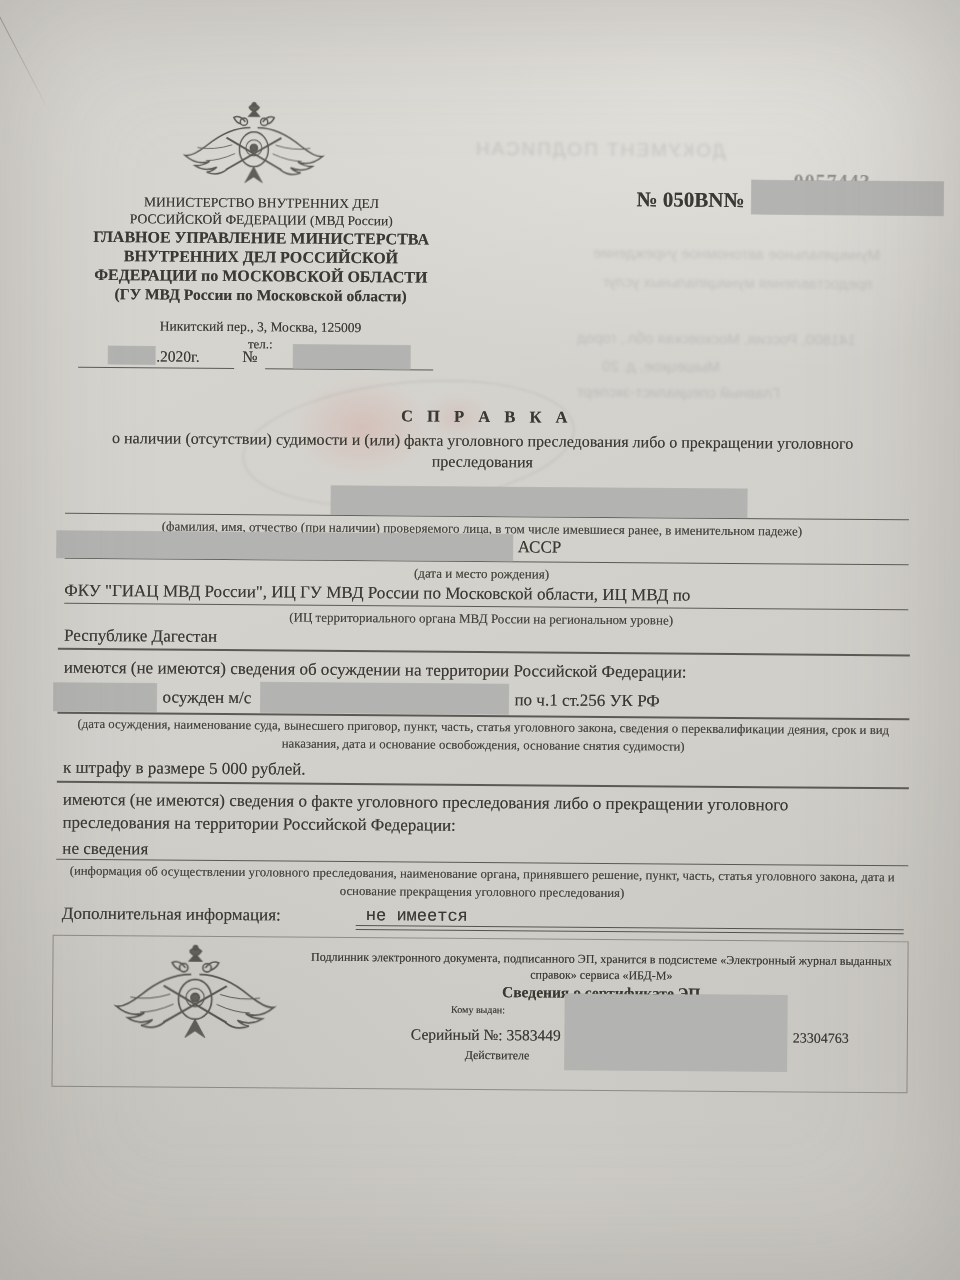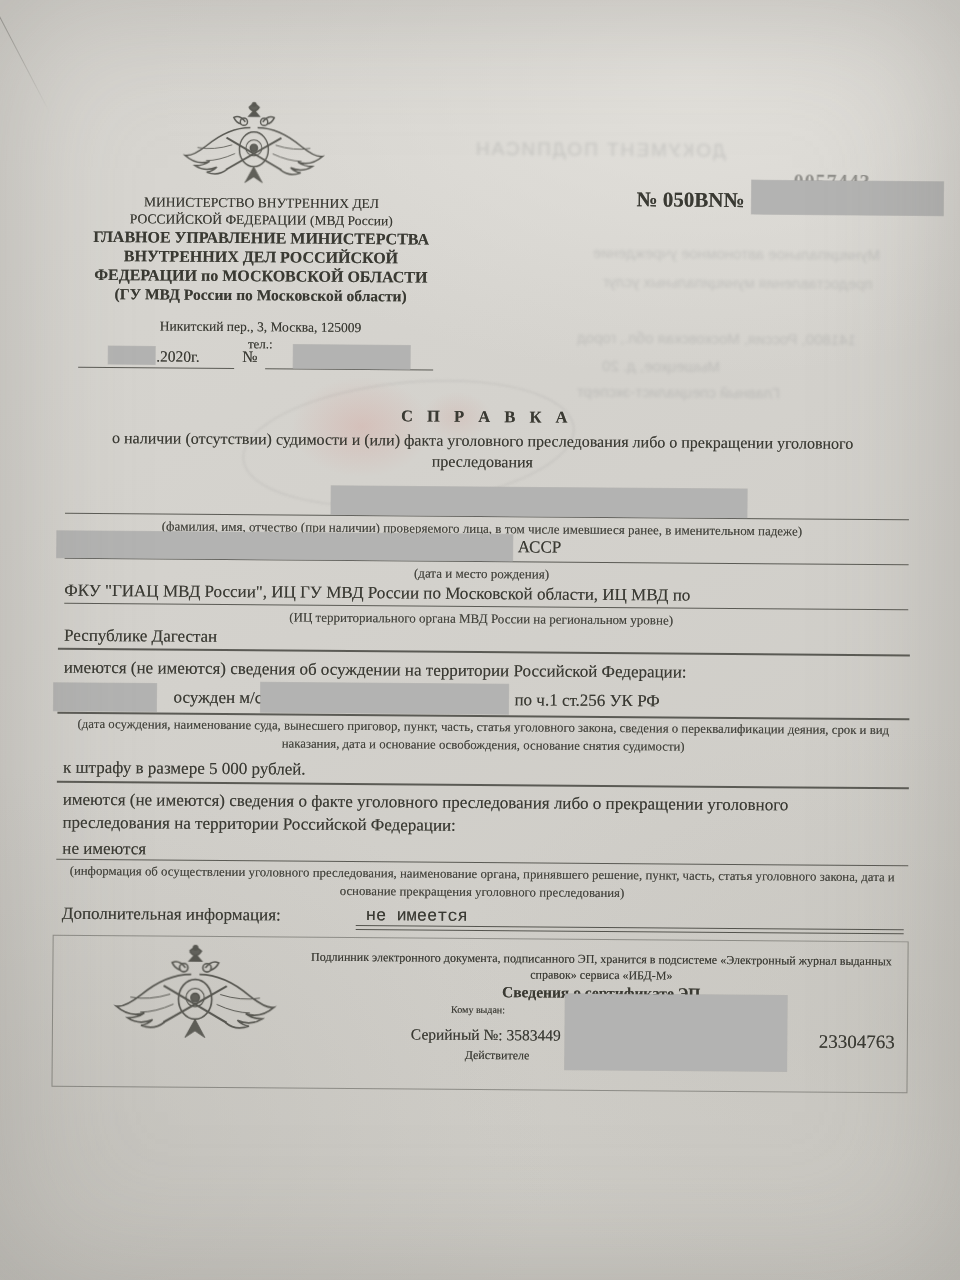--- a/index.html
+++ b/index.html
@@ -112,30 +112,30 @@
     <div class="caption" style="left:70px;top:565px;width:822px;">(дата и место рождения)</div>
 
     <div class="txt main" style="left:64px;top:584px;">ФКУ "ГИАЦ МВД России", ИЦ ГУ МВД России по Московской области, ИЦ МВД по</div>
     <div class="line" style="left:64px;top:606px;width:844px;"></div>
     <div class="caption" style="left:70px;top:610px;width:822px;">(ИЦ территориального органа МВД России на региональном уровне)</div>
     <div class="txt main" style="left:64px;top:629px;">Республике Дагестан</div>
     <div class="line heavy" style="left:58px;top:651px;width:852px;"></div>
 
     <div class="txt main" style="left:64px;top:661px;">имеются (не имеются) сведения об осуждении на территории Российской Федерации:</div>
     <div class="redaction" style="left:54px;top:686px;width:103px;height:28px;"></div>
-    <div class="txt main" style="left:163px;top:690px;margin-left:11px;">осужден м/с</div>
+    <div class="txt main" style="left:163px;top:690px;">осужден м/с</div>
     <div class="redaction" style="left:261px;top:684px;width:248px;height:30px;"></div>
     <div class="txt main" style="left:515px;top:690px;">по ч.1 ст.256 УК РФ</div>
     <div class="line heavy" style="left:58px;top:715px;width:852px;"></div>
     <div class="caption" style="left:60px;top:719px;width:848px;font-size:12.8px;">(дата осуждения, наименование суда, вынесшего приговор, пункт, часть, статья уголовного закона, сведения о переквалификации деяния, срок и вид наказания, дата и основание освобождения, основание снятия судимости)</div>
     <div class="txt main" style="left:64px;top:761px;">к штрафу в размере 5 000 рублей.</div>
     <div class="line med" style="left:58px;top:784px;width:852px;"></div>
 
     <div class="wrap" style="left:64px;top:791px;width:836px;font-size:17px;line-height:23px;z-index:3;">имеются (не имеются) сведения о факте уголовного преследования либо о прекращении уголовного преследования на территории Российской Федерации:</div>
-    <div class="txt main" style="left:64px;top:842px;">не имеются</div>
+    <div class="txt main" style="left:64px;top:842px;">не сведения</div>
     <div class="line" style="left:58px;top:862px;width:852px;"></div>
     <div class="caption" style="left:62px;top:866px;width:844px;font-size:12.8px;">(информация об осуществлении уголовного преследования, наименование органа, принявшего решение, пункт, часть, статья уголовного закона, дата и основание прекращения уголовного преследования)</div>
 
     <div class="txt main" style="left:64px;top:907px;">Дополнительная информация:</div>
     <div class="txt main" style="left:368px;top:907px;font-family:Liberation Mono, monospace;">не имеется</div>
     <div class="dline" style="left:358px;top:926px;width:548px;"></div>
 
     <div class="certbox">
       <div class="emblem" style="left:48px;top:6px;width:188px;height:108px;">
         <svg viewBox="0 0 200 130" width="188" height="108" style="filter:blur(.4px);">
@@ -158,19 +158,19 @@
             <circle cx="100" cy="66" r="5" fill="#4a4a44"></circle>
             <path d="M100 92 l-12 22 l12 -8 l12 8 z" fill="#46463f" stroke-width="1"></path>
             <path d="M62 96 l76 -44 M62 52 l76 44" stroke-width="2.5"></path>
           </g>
         </svg>
       </div>
       <div class="wrap center" style="left:248px;top:12px;width:600px;font-size:12px;line-height:15.5px;z-index:3;">Подлинник электронного документа, подписанного ЭП, хранится в подсистеме «Электронный журнал выданных справок» сервиса «ИБД-М»</div>
       <div class="wrap center" style="left:248px;top:44px;width:600px;font-size:15.5px;font-weight:bold;z-index:3;">Сведения о сертификате ЭП</div>
       <div class="txt" style="left:398px;top:65px;font-size:10px;z-index:3;text-align:right;">Кому выдан:</div>
       <div class="txt" style="left:358px;top:87px;font-size:15.5px;z-index:3;">Серийный №: 3583449</div>
-      <div class="txt" style="left:766px;top:89px;font-size:19px;z-index:3;">23304763</div>
+      <div class="txt" style="left:740px;top:89px;font-size:14px;z-index:3;">23304763</div>
       <div class="txt" style="left:412px;top:109px;font-size:12px;z-index:3;">Действителе</div>
       <div class="redaction" style="left:512px;top:54px;width:222px;height:76px;"></div>
     </div>
 
   </div>
 </div>
 
 </body></html>

